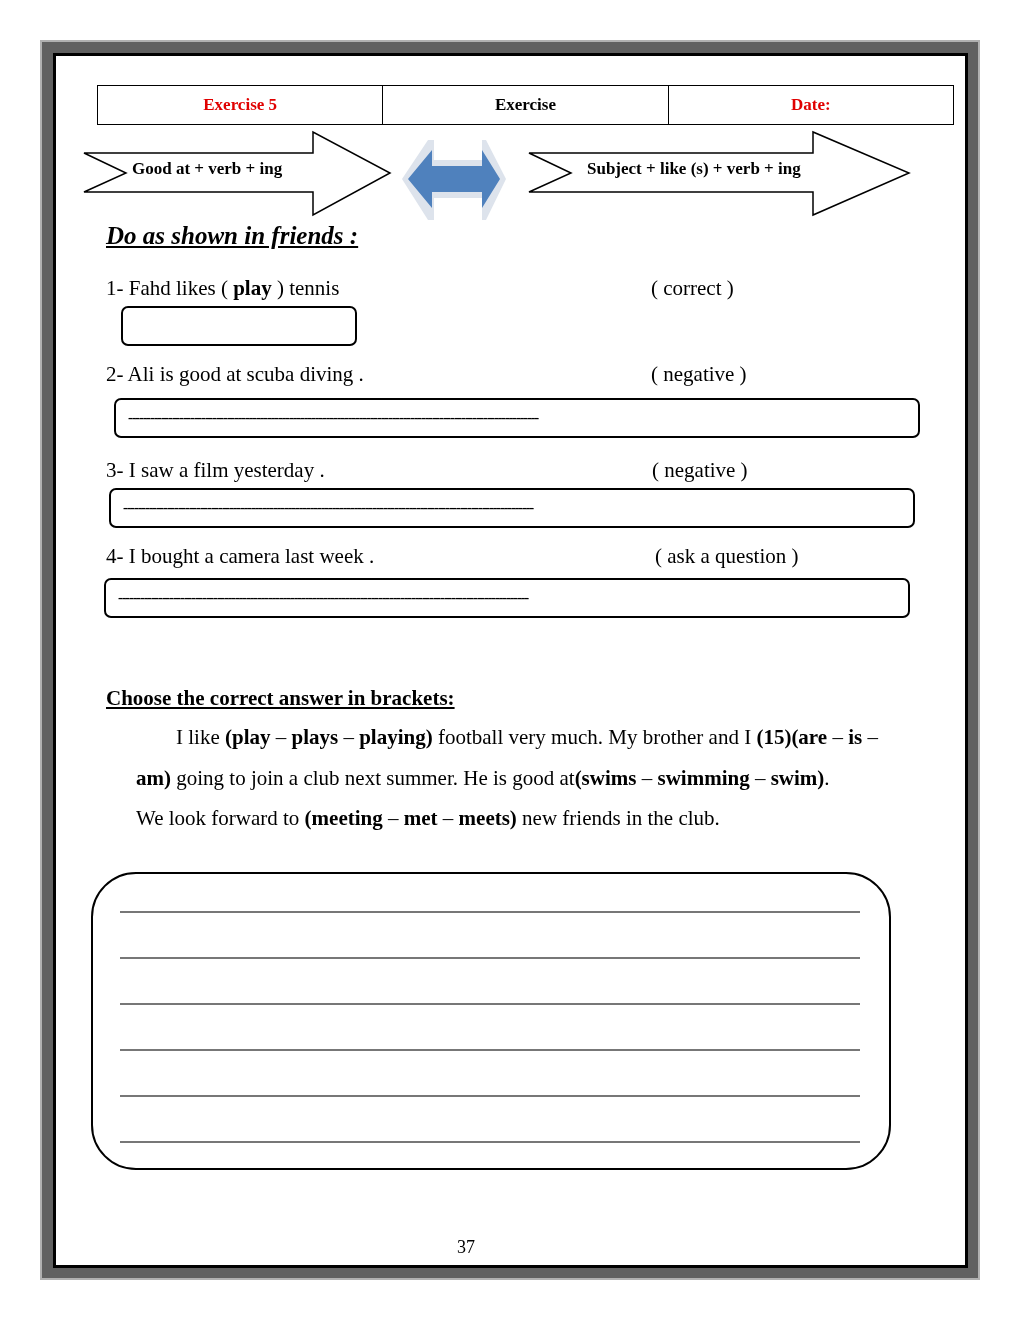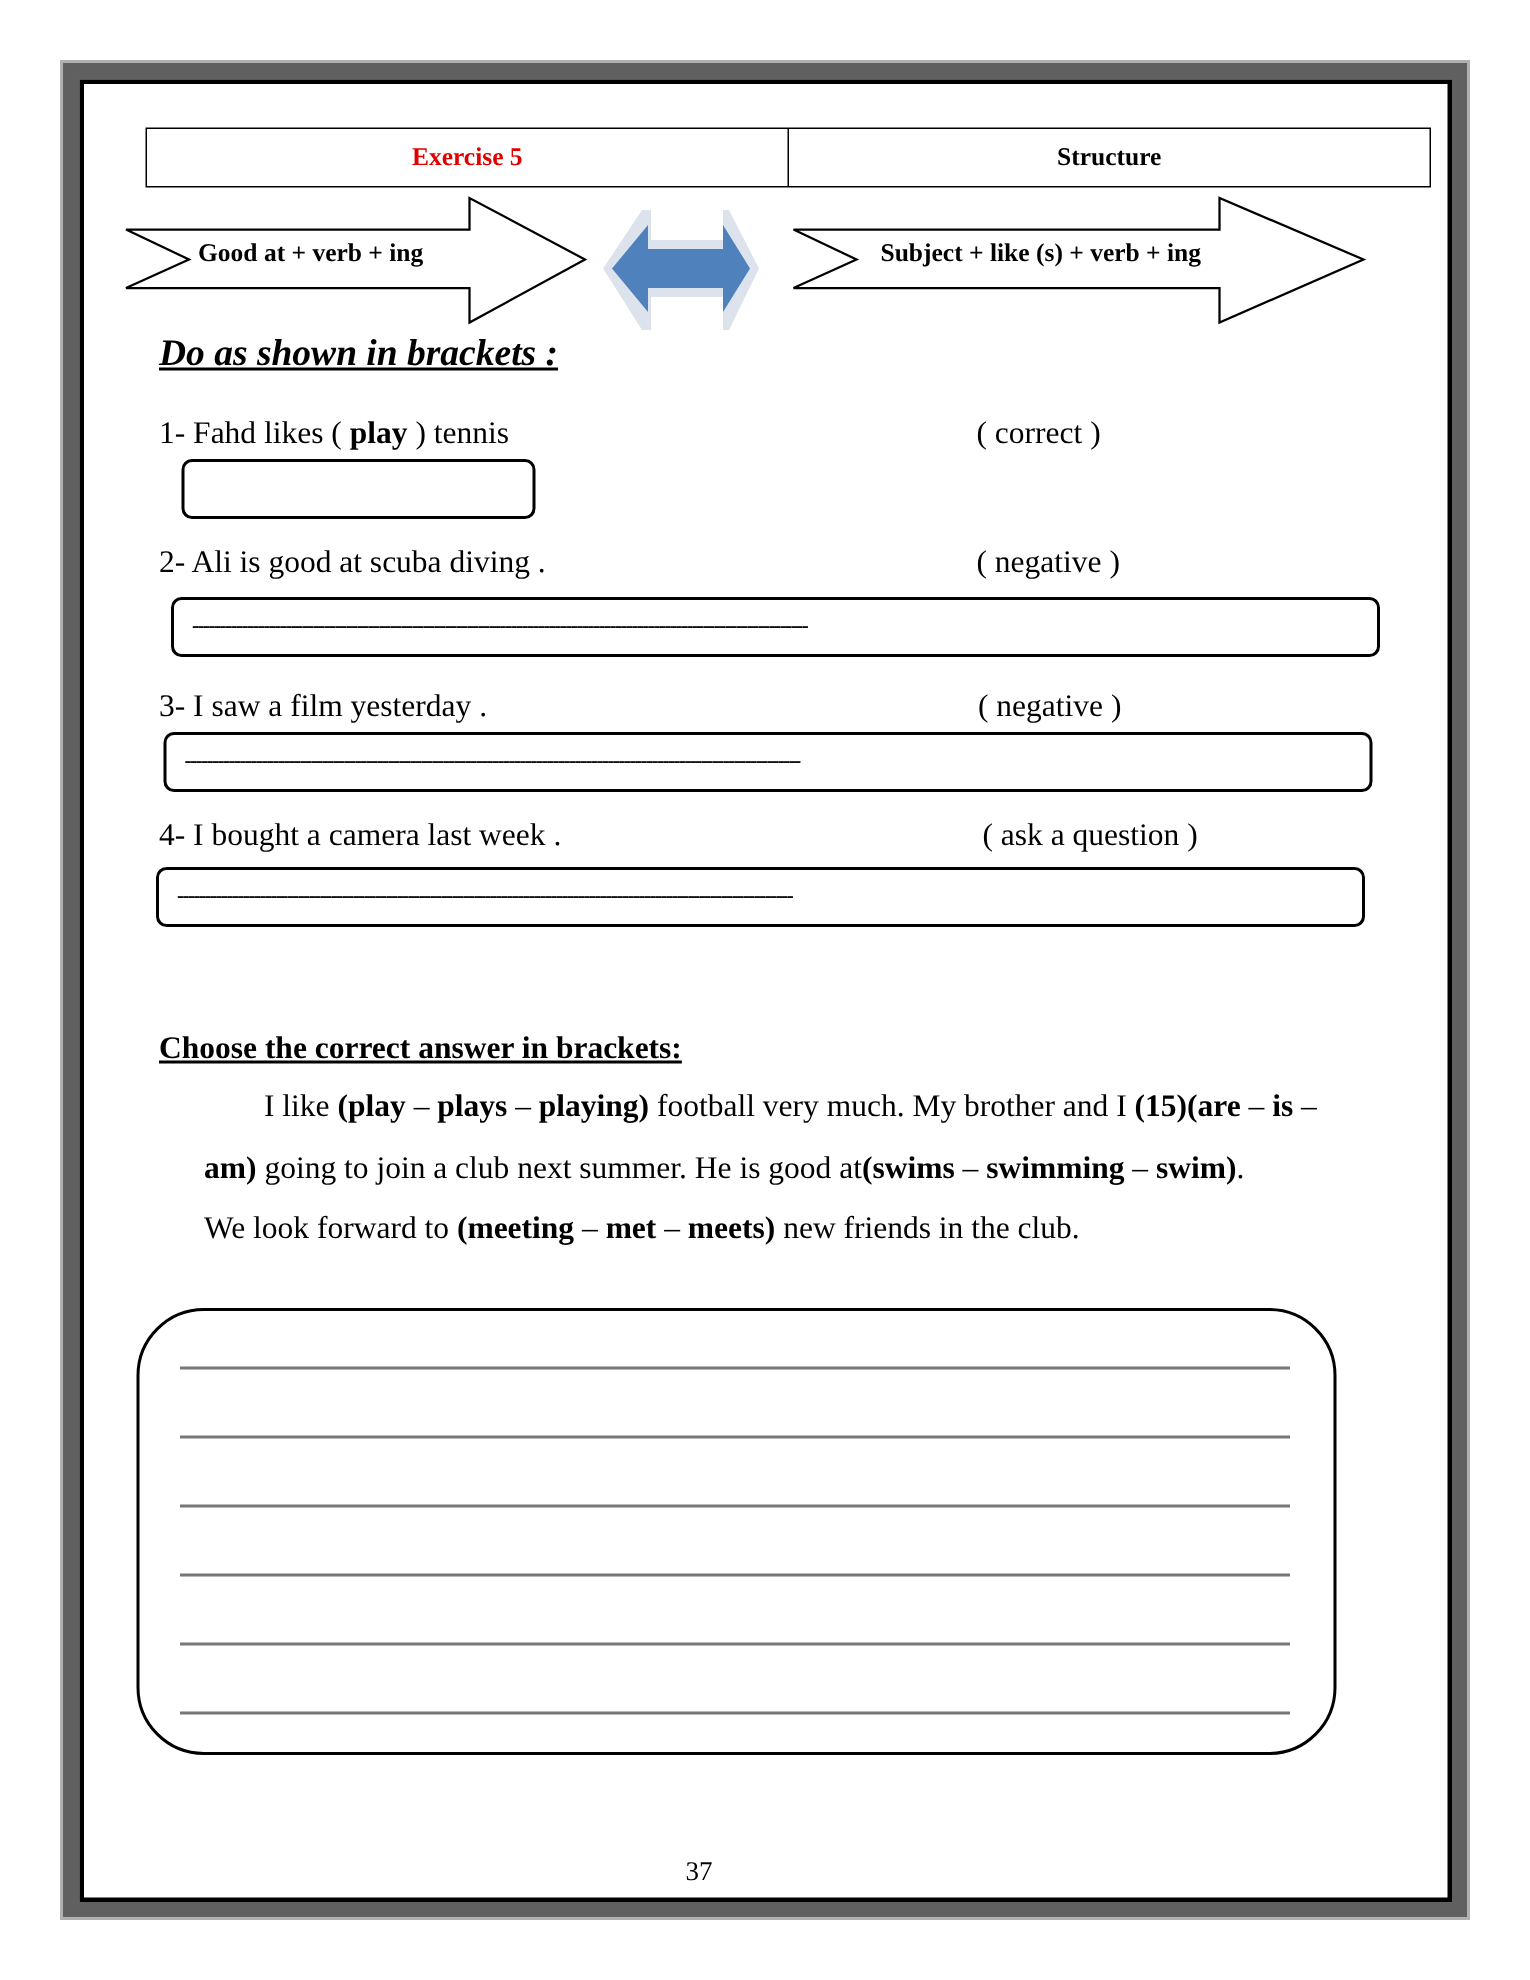--- a/index.html
+++ b/index.html
@@ -34,39 +34,40 @@
 </style>
 </head>
 <body>
 
 <div class="outer-frame"></div>
 <div class="gray-band"></div>
 <div class="page"></div>
 
 <div class="hdr-table">
   <div class="hdr-cell red">Exercise  5</div>
-  <div class="hdr-cell">Structure</div>
+  <div class="hdr-cell">Exercise</div>
+  <div class="hdr-cell red">Date:</div>
 </div>
 
 <svg class="abs" style="left:82px;top:130px;" width="312" height="88">
   <polygon points="2,23 231,23 231,2 308,43 231,85 231,62 2,62 44,43" fill="#fff" stroke="#000" stroke-width="1.5"></polygon>
 </svg>
 <div class="arrow-label" style="left:132px;top:159px;">Good at + verb + ing</div>
 
 <svg class="abs" style="left:398px;top:136px;" width="112" height="88">
   <polygon points="4,43 30,4 36,4 36,24 84,24 84,4 88,4 108,43 88,84 84,84 84,62 36,62 36,84 30,84" fill="#dde3ec" stroke="none"></polygon>
   <polygon points="10,43 34,14 34,30 84,30 84,14 102,43 84,72 84,56 34,56 34,72" fill="#4f81bd"></polygon>
 </svg>
 
 <svg class="abs" style="left:527px;top:130px;" width="386" height="88">
   <polygon points="2,23 286,23 286,2 382,43 286,85 286,62 2,62 44,43" fill="#fff" stroke="#000" stroke-width="1.5"></polygon>
 </svg>
 <div class="arrow-label" style="left:587px;top:159px;">Subject + like (s) + verb + ing</div>
 
-<div class="section-title" style="left:106px;top:222px;font-size:25px;font-style:italic;">Do as shown in brackets :</div>
+<div class="section-title" style="left:106px;top:222px;font-size:25px;font-style:italic;">Do as shown in friends :</div>
 
 <div class="q-text" style="left:106px;top:276px;"><span>1- Fahd likes ( </span><b>play</b><span> ) tennis</span></div>
 <div class="q-instr" style="left:651px;top:276px;">( correct )</div>
 <div class="answer-box" style="left:121px;top:306px;width:236px;height:40px;"></div>
 
 <div class="q-text" style="left:106px;top:362px;">2- Ali is good at scuba diving .</div>
 <div class="q-instr" style="left:651px;top:362px;">( negative )</div>
 <div class="answer-box" style="left:114px;top:398px;width:806px;height:40px;">----------------------------------------------------------------------------------------------------------------</div>
 
 <div class="q-text" style="left:106px;top:458px;">3- I saw a film yesterday .</div>

